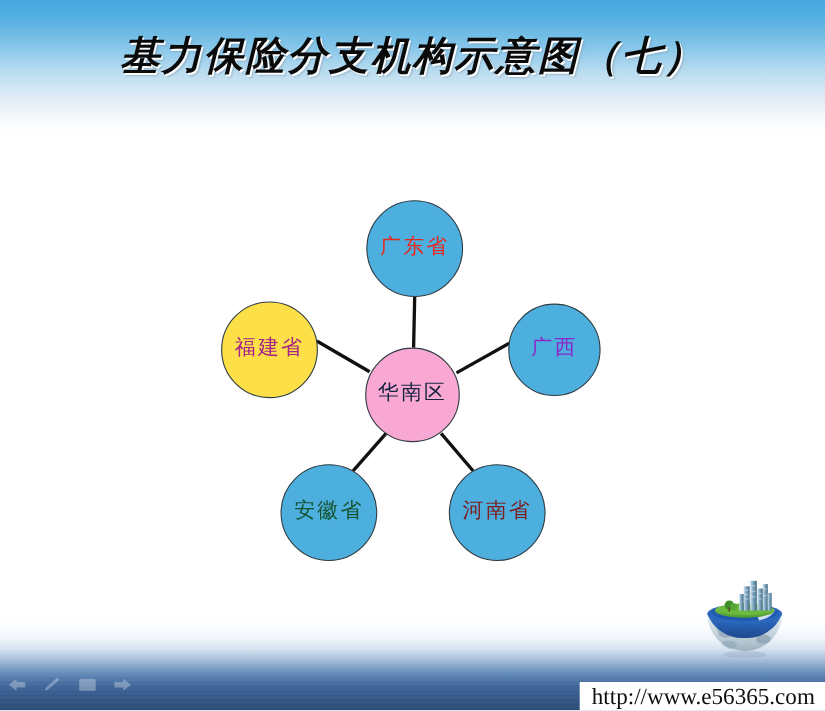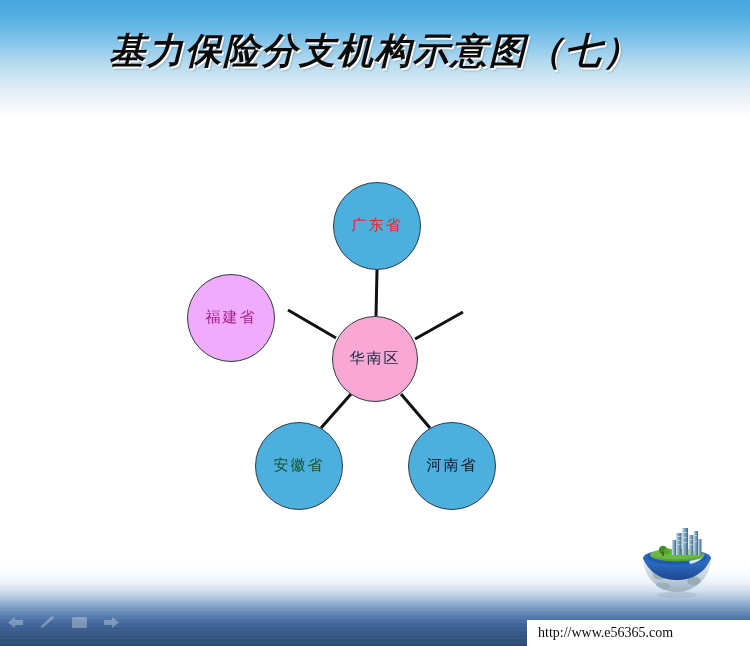--- a/index.html
+++ b/index.html
@@ -122,22 +122,22 @@
     position: absolute;
     border-radius: 50%;
     background: #4CAFDE;
     border: 1.3px solid #2f3a42;
     display: flex;
     align-items: center;
     justify-content: center;
     text-align: center;
   }
   .node-label {
-    font-family: Liberation Serif, serif;
-    font-size: 15px;
+    font-family: Liberation Mono, monospace;
+    font-size: 19px;
     line-height: 1;
     letter-spacing: 2px;
     white-space: nowrap;
     transform: translateY(-1px);
   }
 
   
   #globe {
     position: absolute;
     left: 637px;
@@ -154,21 +154,21 @@
     top: 620px;
     width: 223px;
     height: 26px;
     background: #ffffff;
     display: flex;
     align-items: center;
     padding-left: 11px;
   }
   #url-text {
     font-family: "Liberation Serif", "DejaVu Serif", serif;
-    font-size: 14px;
+    font-size: 21px;
     color: #0d0d0d;
     letter-spacing: 0px;
     white-space: nowrap;
   }
 </style>
 </head>
 <body>
 
 <div id="slide">
 
@@ -186,31 +186,34 @@
     </svg>
 
     <div class="node" id="node-center" style="left: 332px; top: 316px; width: 86px; height: 86px; background: #f9a8d4; border-color: rgb(47, 58, 66);">
       <span class="node-label" style="color: rgb(20, 36, 63);">华南区</span>
     </div>
 
     <div class="node" id="node-0" style="left: 333px; top: 182px; width: 88px; height: 88px; background: rgb(76, 175, 222); border-color: rgb(47, 58, 66);">
       <span class="node-label" style="color: rgb(232, 40, 30);">广东省</span>
     </div>
 
-    <div class="node" id="node-1" style="left: 187px; top: 274px; width: 88px; height: 88px; background: #f0abfc; border-color: rgb(47, 58, 66);">
+    <div class="node" id="node-1" style="left: 201px; top: 274px; width: 88px; height: 88px; background: #fde047; border-color: rgb(47, 58, 66);">
       <span class="node-label" style="color: rgb(164, 32, 138);">福建省</span>
     </div>
 
+    <div class="node" id="node-2" style="left: 462px; top: 276px; width: 84px; height: 84px; background: rgb(76, 175, 222); border-color: rgb(47, 58, 66);">
+      <span class="node-label" style="color: rgb(139, 40, 200);">广西</span>
+    </div>
 
     <div class="node" id="node-3" style="left: 255px; top: 422px; width: 88px; height: 88px; background: rgb(76, 175, 222); border-color: rgb(47, 58, 66);">
       <span class="node-label" style="color: #14532d;">安徽省</span>
     </div>
 
     <div class="node" id="node-4" style="left: 408px; top: 422px; width: 88px; height: 88px; background: rgb(76, 175, 222); border-color: rgb(47, 58, 66);">
-      <span class="node-label" style="color: #0f172a;">河南省</span>
+      <span class="node-label" style="color: #7f1d1d;">河南省</span>
     </div>
   </div>
 
   <div id="ocean-band">
     <div id="ocean-streaks"></div>
   </div>
 
   <div id="nav-ghost">
     <span class="ghost-ico">
       <svg width="19" height="15" viewBox="0 0 19 15">

